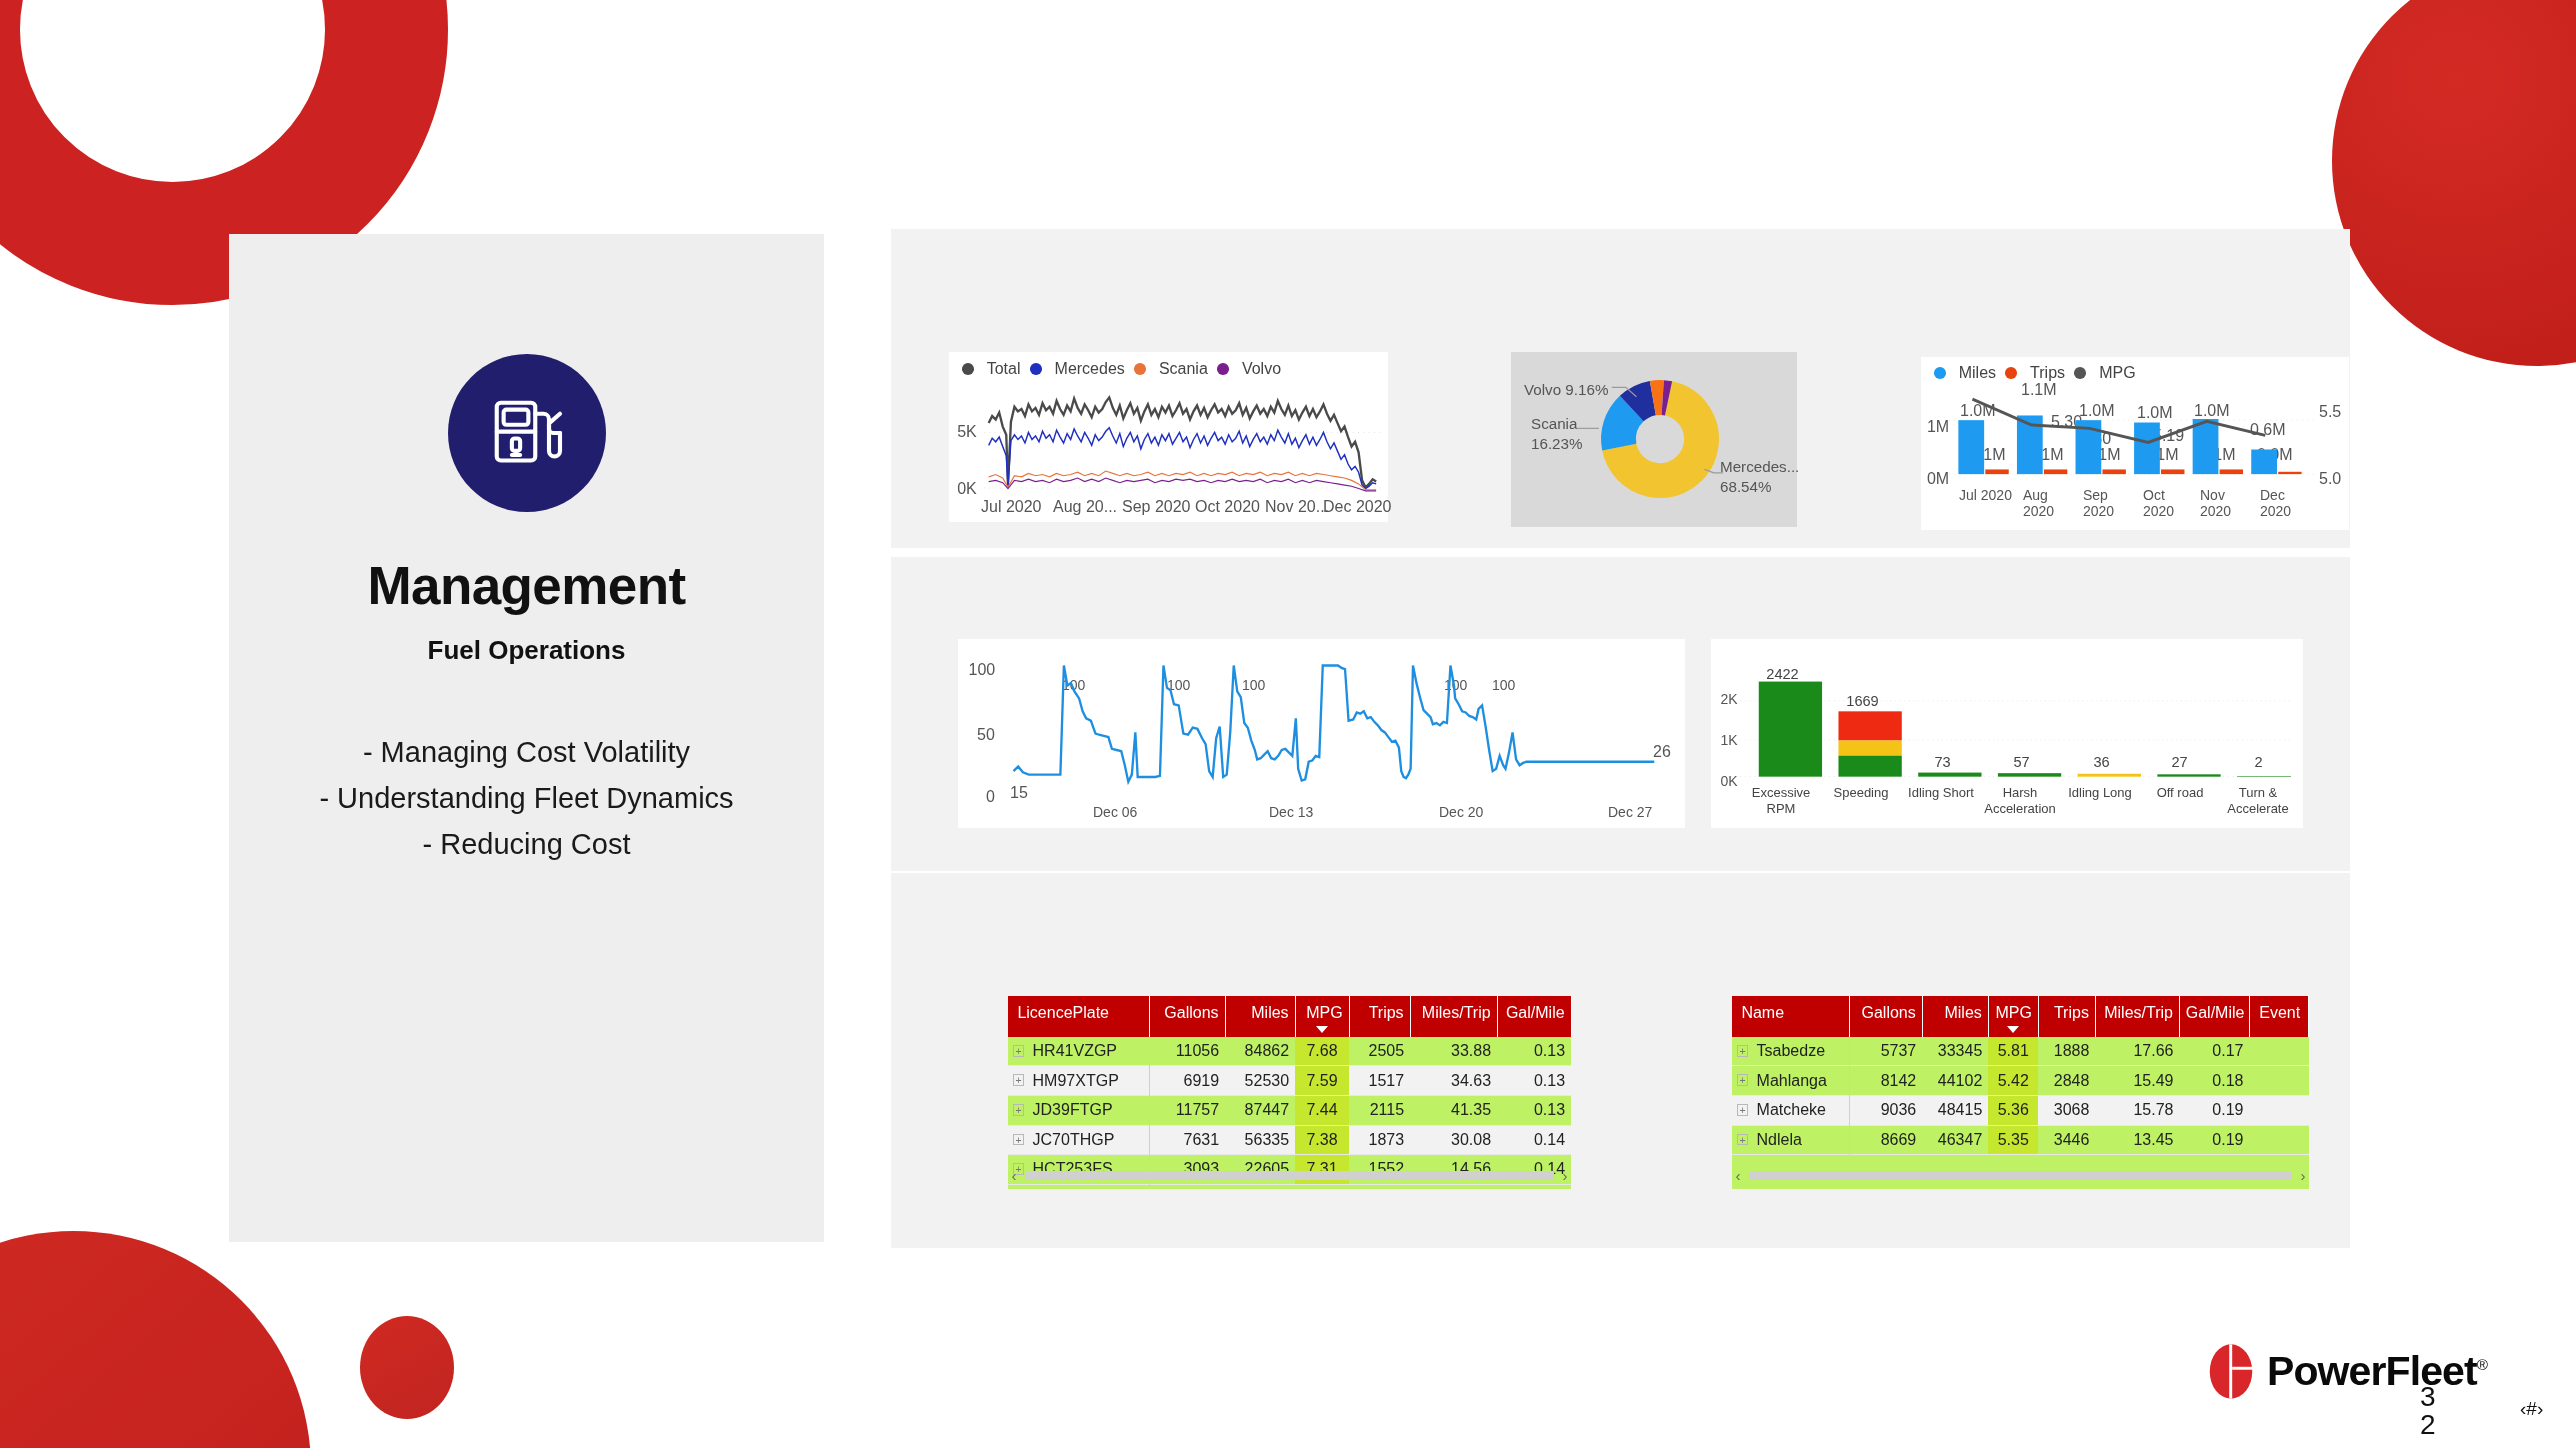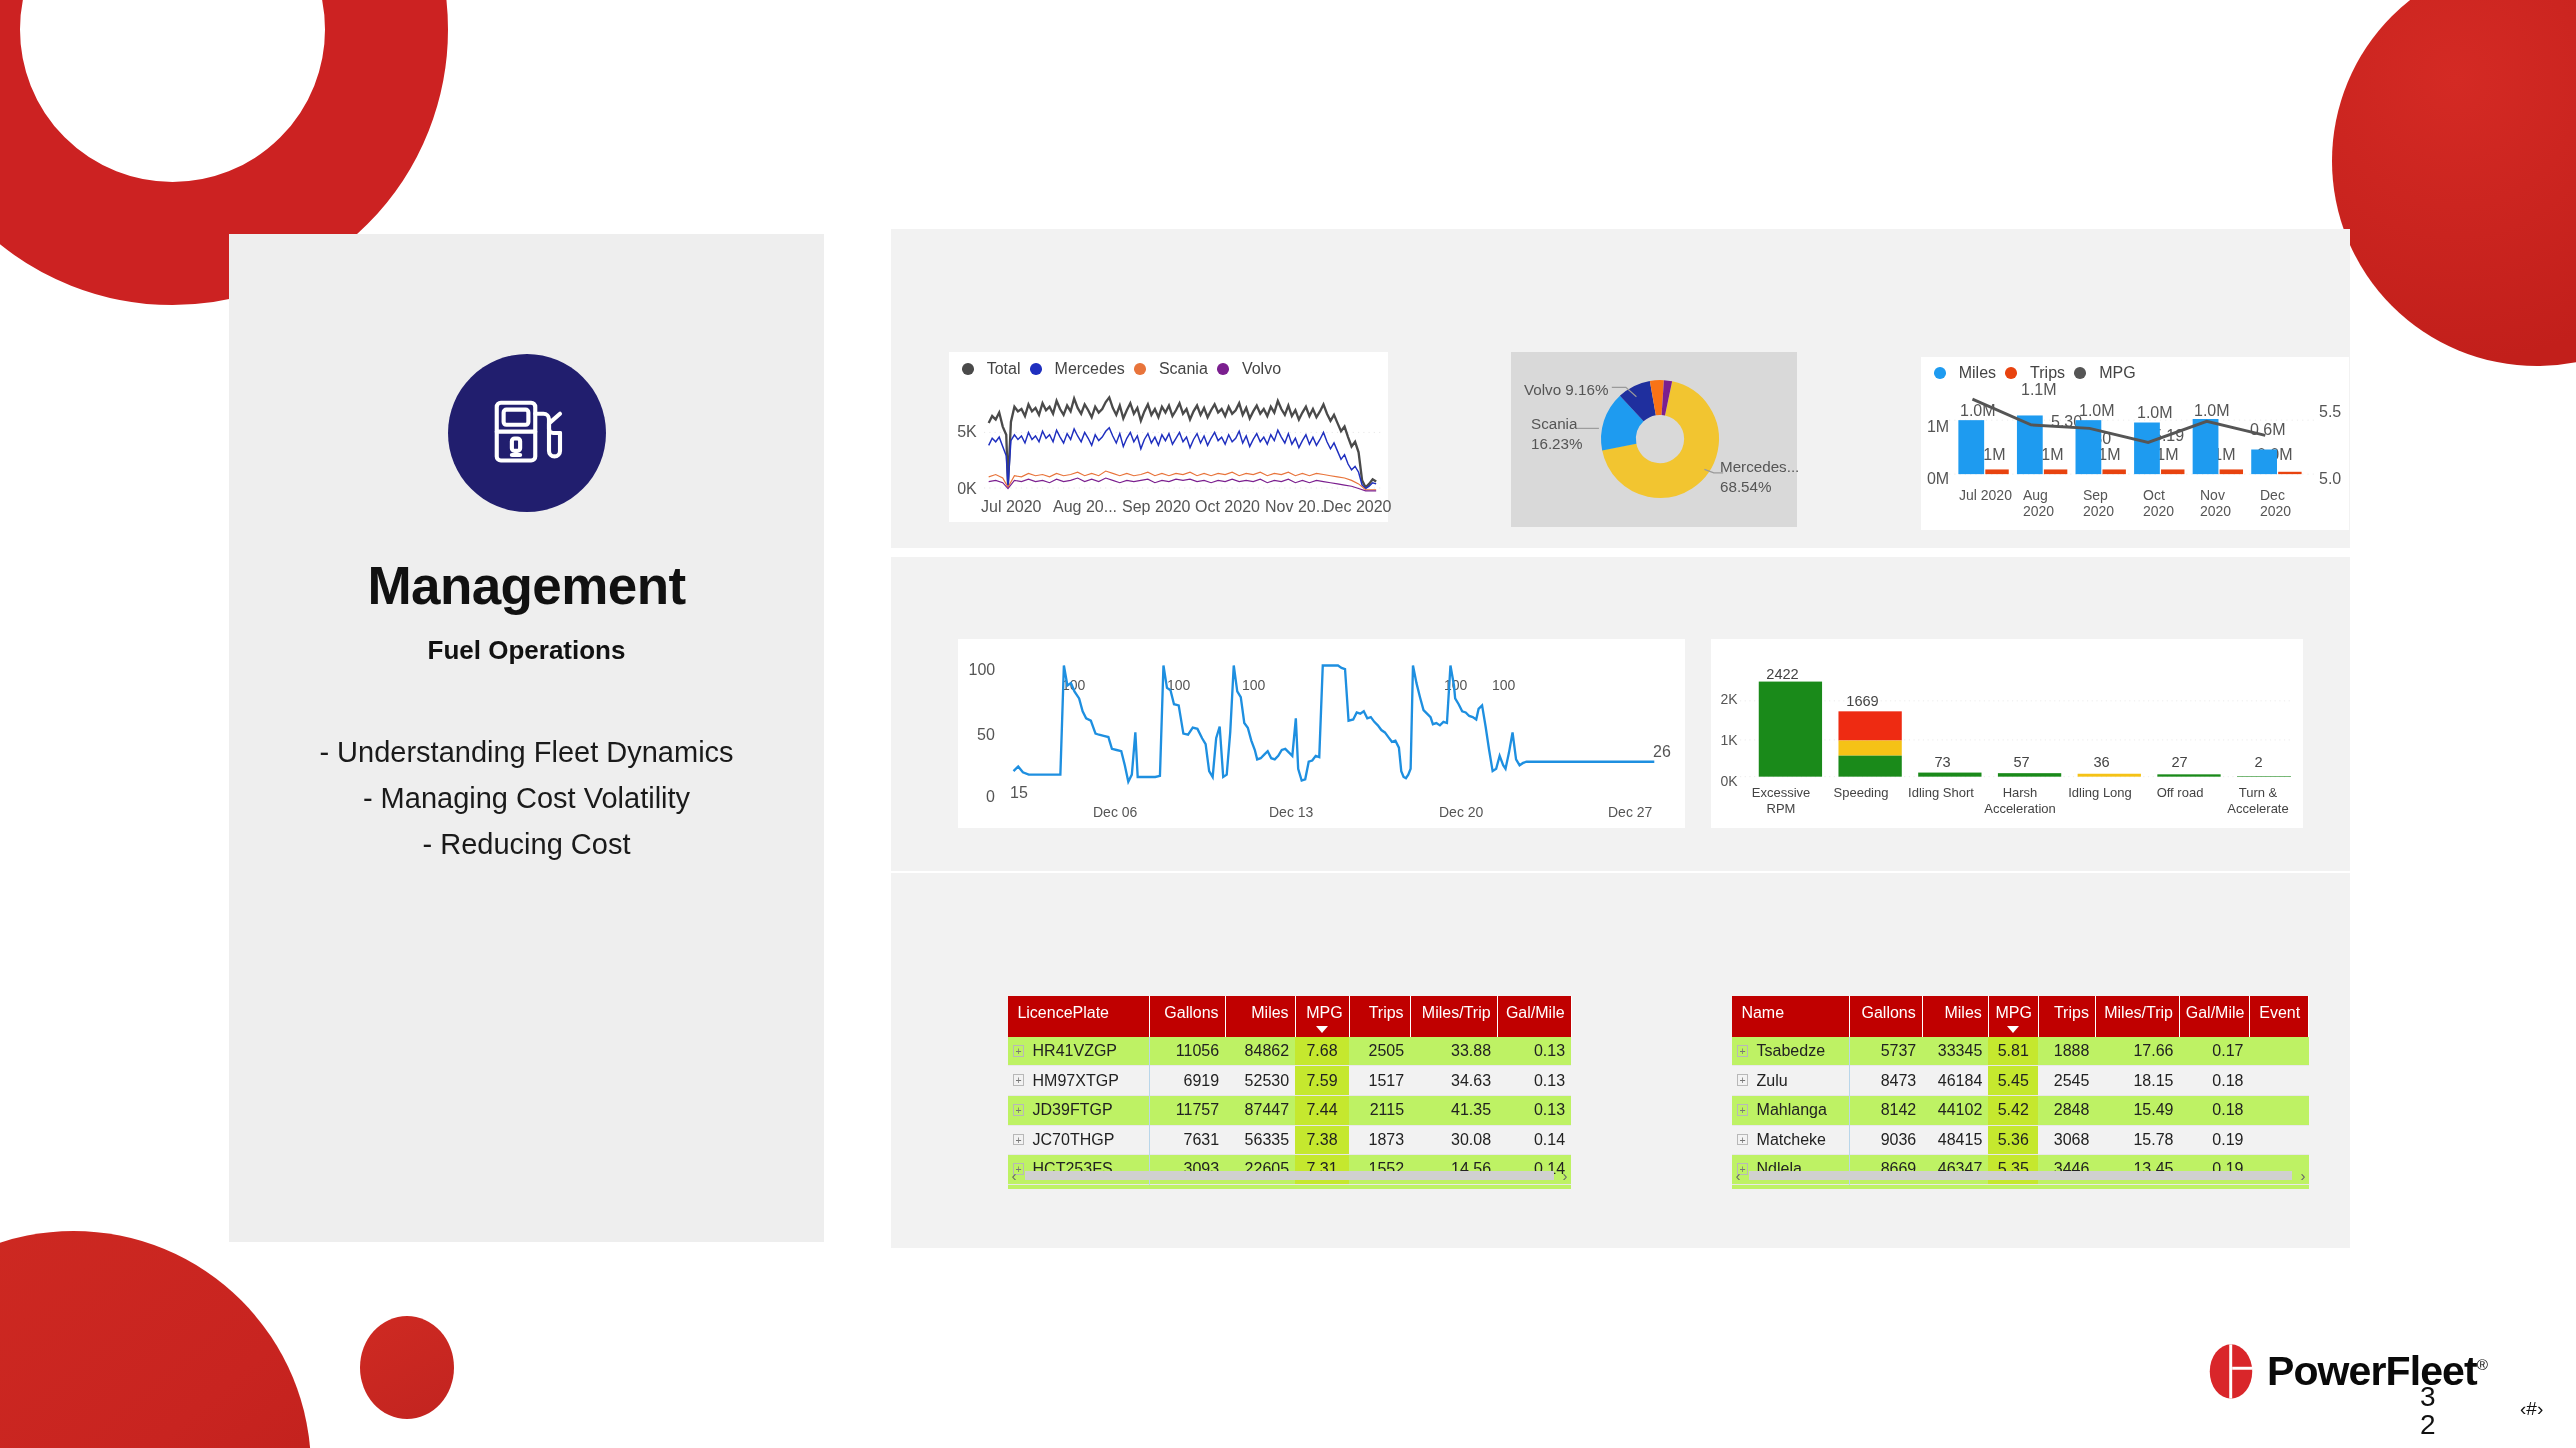--- a/index.html
+++ b/index.html
@@ -270,22 +270,22 @@
     </svg>
   </div>
 
   <div id="title-main">
     <div>Management</div>
   </div>
 
   <div id="title-sub">Fuel Operations</div>
 
   <div id="bullets">
+    <div class="bullet">- Managing Cost Volatility</div>
     <div class="bullet">- Understanding Fleet Dynamics</div>
-    <div class="bullet">- Managing Cost Volatility</div>
     <div class="bullet">- Reducing Cost</div>
   </div>
 </div>
 
 <div class="panel" id="panel-top"></div>
 <div class="panel" id="panel-mid"></div>
 <div class="panel" id="panel-bottom"></div>
 
 <div class="panel-title" id="t-fleet-analysis">Fleet Analysis</div>
 <div class="chart-title" id="t-daily">Daily Fuel Consumption by Make</div>
@@ -628,30 +628,20 @@
       <tr>
         <td class="namecell"><span class="expander">+</span><span>Tsabedze</span></td>
         <td>5737</td>
         <td>33345</td>
         <td class="mpg">5.81</td>
         <td>1888</td>
         <td>17.66</td>
         <td>0.17</td>
         <td></td>
       </tr>
-      <tr class="alt">
-        <td class="namecell"><span class="expander">+</span><span>Zulu</span></td>
-        <td>8473</td>
-        <td>46184</td>
-        <td class="mpg">5.45</td>
-        <td>2545</td>
-        <td>18.15</td>
-        <td>0.18</td>
-        <td></td>
-      </tr>
       <tr>
         <td class="namecell"><span class="expander">+</span><span>Mahlanga</span></td>
         <td>8142</td>
         <td>44102</td>
         <td class="mpg">5.42</td>
         <td>2848</td>
         <td>15.49</td>
         <td>0.18</td>
         <td></td>
       </tr>

